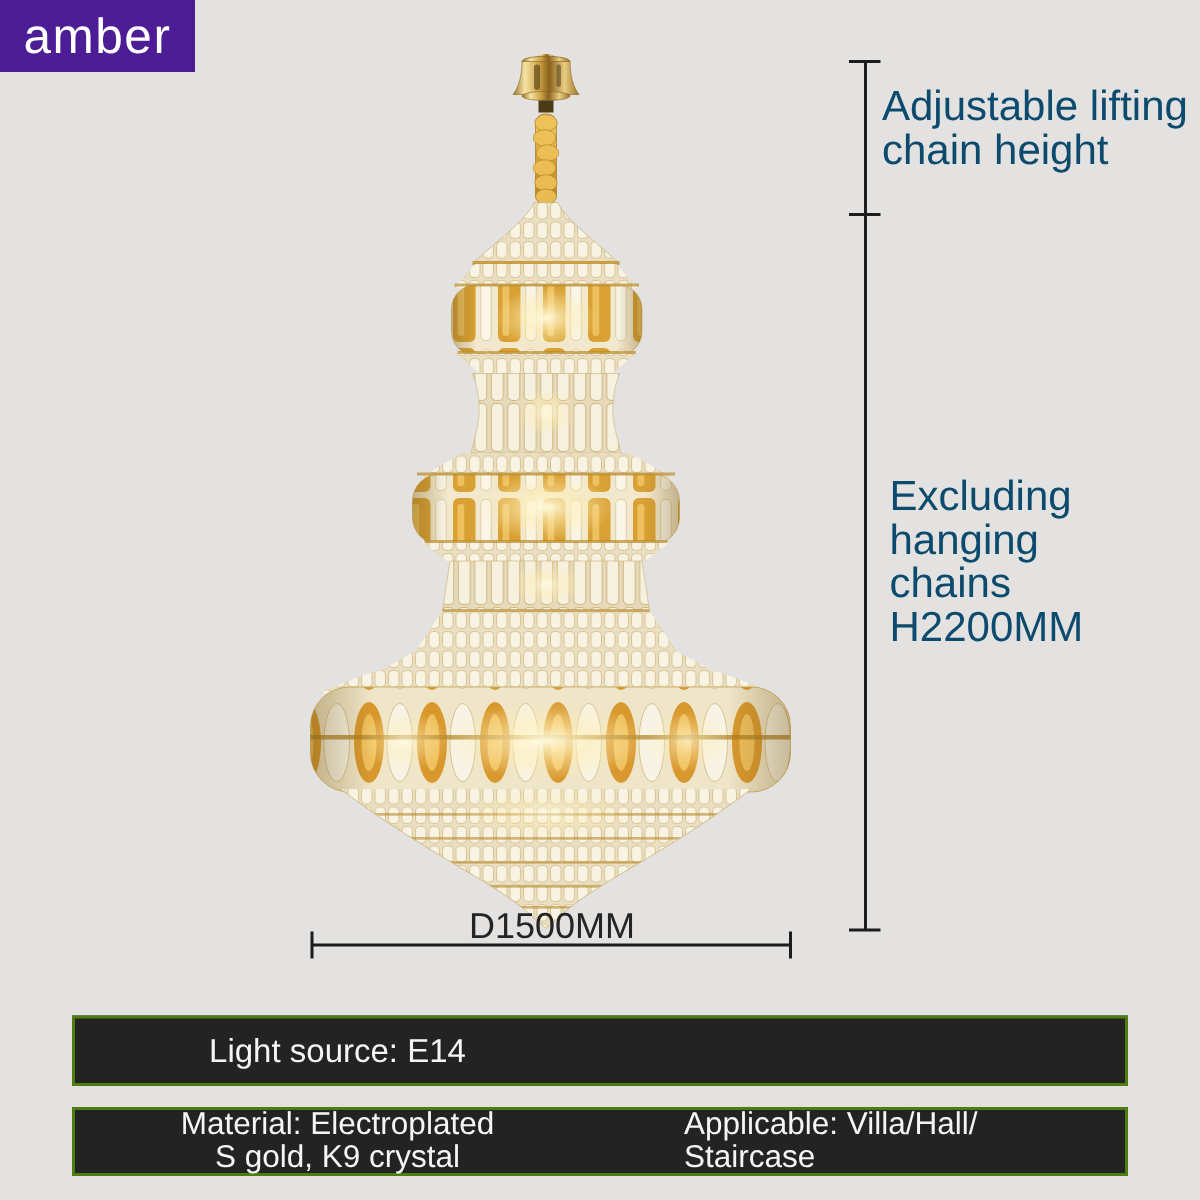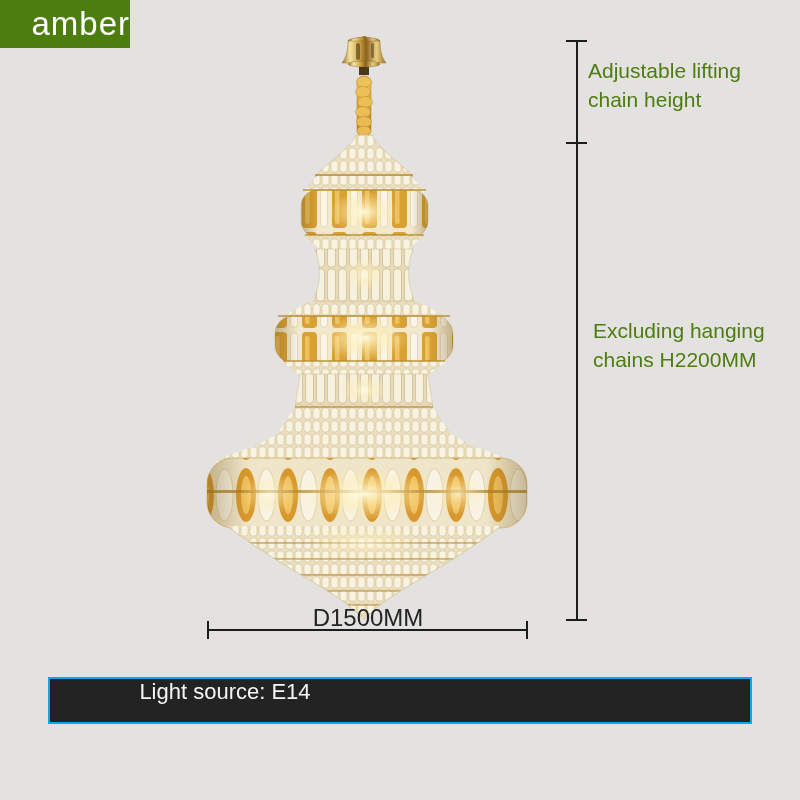--- a/index.html
+++ b/index.html
@@ -1,40 +1,40 @@
 <!DOCTYPE html>
 <html><head>
 <meta charset="utf-8">
 <style>
   html,body{margin:0;padding:0;background:#e3e2e0;}
   .canvas{position:relative;width:800px;height:800px;background:#e3e2e0;overflow:hidden;
           font-family:"Liberation Sans",sans-serif;color:#222;}
   
-  .logo{position:absolute;left:0;top:0;width:130px;height:48px;background:#4d7c0f;
-        display:flex;align-items:center;justify-content:flex-end;}
+  .logo{position:absolute;left:0;top:0;width:130px;height:48px;background:#4c1d95;
+        display:flex;align-items:center;justify-content:center;}
   .logo span{color:#ffffff;font-size:33px;letter-spacing:1px;}
   
   .art{position:absolute;left:150px;top:30px;width:430px;height:600px;}
   
   .vline{position:absolute;left:576px;top:41px;width:2px;height:579px;background:#1c1c1c;}
   .tick-h{position:absolute;left:566px;width:21px;height:2px;background:#1c1c1c;}
   .tick-h.t1{top:40px}.tick-h.t2{top:142px}.tick-h.t3{top:619px}
   .hline{position:absolute;left:208px;top:629px;width:320px;height:2px;background:#1c1c1c;}
   .tick-v{position:absolute;top:621px;width:2px;height:18px;background:#1c1c1c;}
   .tick-v.l{left:207px}.tick-v.r{left:526px}
   
   .pre{white-space:pre-line;}
-  .ann{position:absolute;font-size:21px;line-height:29px;color:#4d7c0f;}
+  .ann{position:absolute;font-size:28px;line-height:29px;color:#0c4a6e;}
   .ann.chain{left:588px;top:56px;width:210px;}
   .ann.height{left:593px;top:316px;width:210px;}
   .diameter{position:absolute;left:208px;top:604px;width:320px;text-align:center;
             font-size:24px;color:#242424;}
   
-  .bar{position:absolute;left:48px;width:704px;background:#232323;border:2px solid #0ea5e9;
-       box-sizing:border-box;color:#f5f5f5;display:flex;align-items:flex-start;}
+  .bar{position:absolute;left:48px;width:704px;background:#232323;border:2px solid #4d7c0f;
+       box-sizing:border-box;color:#f5f5f5;display:flex;align-items:center;}
   .bar.one{top:677px;height:47px;font-size:22px;}
   .bar.two{top:738px;height:46px;font-size:21px;line-height:22px;}
   .cellL{width:50%;text-align:center;}
   .cellR{width:50%;box-sizing:border-box;text-align:left;}
   .bar.one .cellR{padding-left:68px;}
   .bar.two .cellR{padding-left:56px;}
 </style>
 </head>
 <body>
 
@@ -178,14 +178,20 @@
     <div class="hline"></div>
     <div class="tick-v l"></div>
     <div class="tick-v r"></div>
   </div>
   <div class="diameter">D1500MM</div>
 
   <div class="bar one">
     <div class="cellL">Light source: E14</div>
   </div>
 
+  <div class="bar two">
+    <div class="cellL pre">Material: Electroplated
+S gold, K9 crystal</div>
+    <div class="cellR pre">Applicable: Villa/Hall/
+Staircase</div>
+  </div>
 
 </div>
 
 </body></html>

